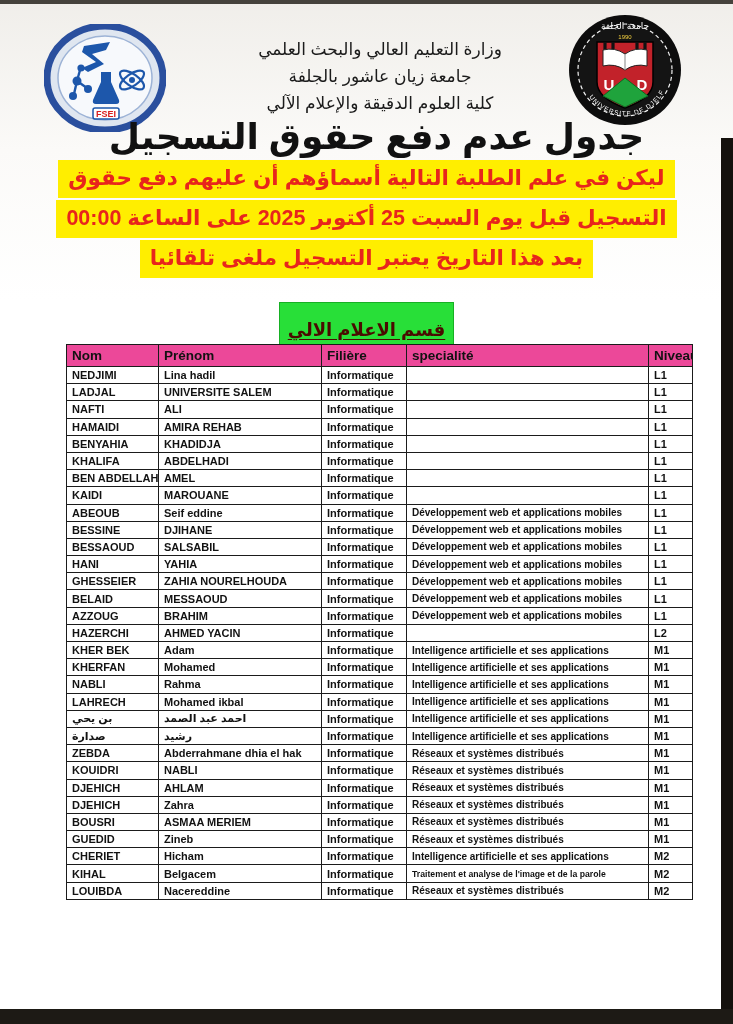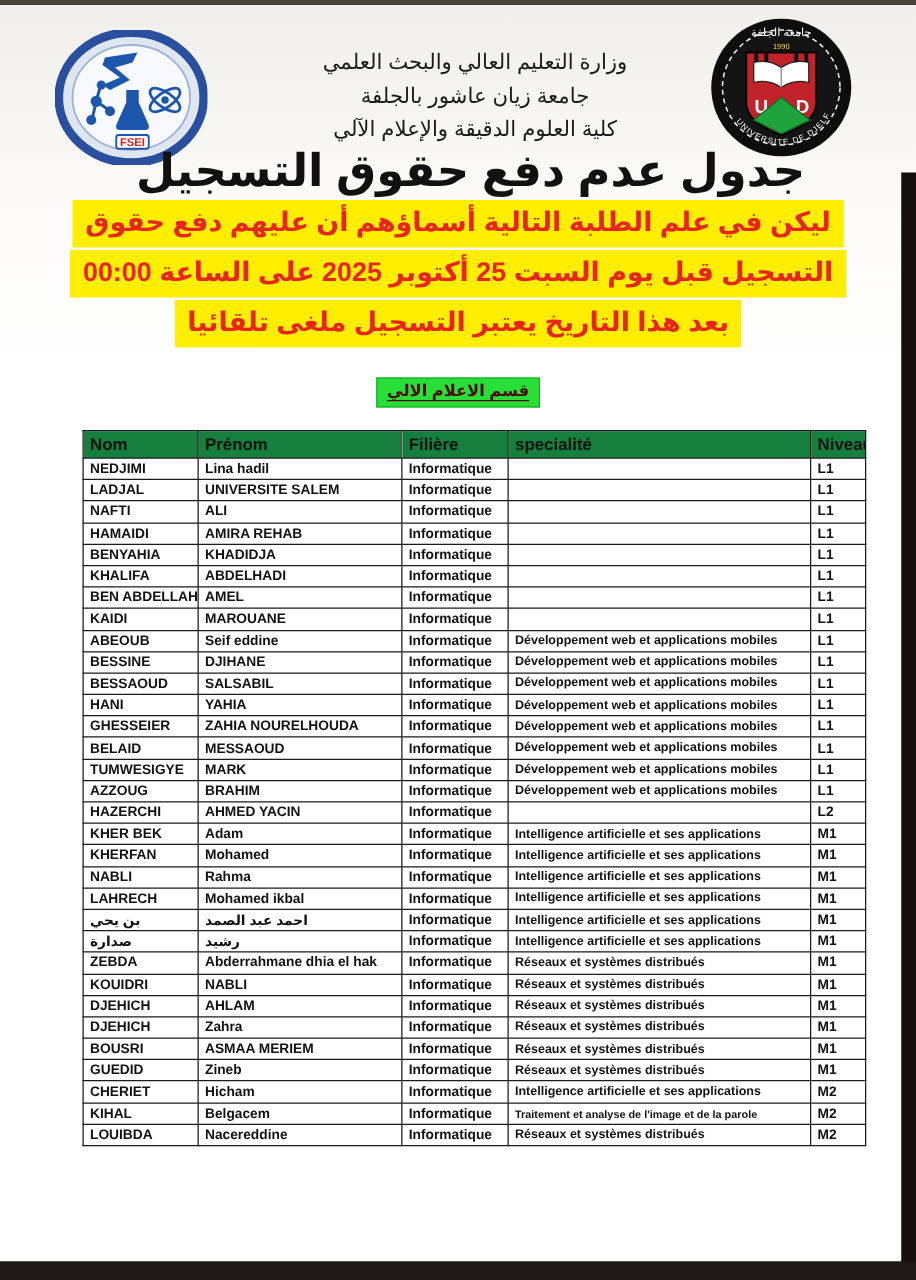--- a/index.html
+++ b/index.html
@@ -26,31 +26,31 @@
                direction:rtl; font-weight:bold; font-size:36px; color:#111;margin-left:10px; }
 
   .notice { position:absolute; top:158px; left:0; width:733px; text-align:center; direction:rtl;text-decoration:underline; }
   .notice-line { display:block; margin:2px 0; }
   .notice-line > span { display:inline-block; background:#ffee00; color:#e8251c;
                         font-weight:bold; font-size:21.5px; line-height:30px;
                         padding:3px 10px 5px; }
 
   .dept { position:absolute; top:302px; left:0; width:733px; text-align:center; direction:rtl; }
   .dept > span { display:inline-block; background:#28df38; color:#4a0b00; font-weight:bold;
-                 font-size:13px; padding:2px 8px 4px; text-decoration:underline;
+                 font-size:18px; padding:16px 8px 4px; text-decoration:underline;
                  text-underline-offset:3px; border:1px solid #17b024; }
 
   
   .tbl-wrap { position:absolute; left:66px; top:344px; }
   table { border-collapse:collapse; table-layout:fixed; width:626px; background:#fff; }
   col.c-nom  { width:92px; }  col.c-pre { width:163px; } col.c-fil { width:85px; }
   col.c-spe  { width:242px; } col.c-niv { width:44px; }
   th, td { border:1.2px solid #1b1b1b; font-weight:bold; color:#121212;
            text-align:left; white-space:nowrap; overflow:hidden; }
-  th { background:#15803d; height:22px; font-size:13.5px; padding:0 0 0 5px; }
+  th { background:#ec4899; height:22px; font-size:13.5px; padding:0 0 0 5px; }
   td { height:17.2px; font-size:11px; padding:0 1px 0 5px; }
   td.spe { font-size:10px; }
   td.spe.tiny { font-size:8.7px; }
   td[dir] { unicode-bidi:plaintext; }
 </style>
 </head>
 <body>
 
 <div class="sheet">
 
@@ -242,27 +242,20 @@
             <td dir="auto">L1</td>
           </tr>
           <tr>
             <td dir="auto">BELAID</td>
             <td dir="auto">MESSAOUD</td>
             <td dir="auto">Informatique</td>
             <td dir="auto" class="spe">Développement web et applications mobiles</td>
             <td dir="auto">L1</td>
           </tr>
           <tr>
-            <td dir="auto">TUMWESIGYE</td>
-            <td dir="auto">MARK</td>
-            <td dir="auto">Informatique</td>
-            <td dir="auto" class="spe">Développement web et applications mobiles</td>
-            <td dir="auto">L1</td>
-          </tr>
-          <tr>
             <td dir="auto">AZZOUG</td>
             <td dir="auto">BRAHIM</td>
             <td dir="auto">Informatique</td>
             <td dir="auto" class="spe">Développement web et applications mobiles</td>
             <td dir="auto">L1</td>
           </tr>
           <tr>
             <td dir="auto">HAZERCHI</td>
             <td dir="auto">AHMED YACIN</td>
             <td dir="auto">Informatique</td>

